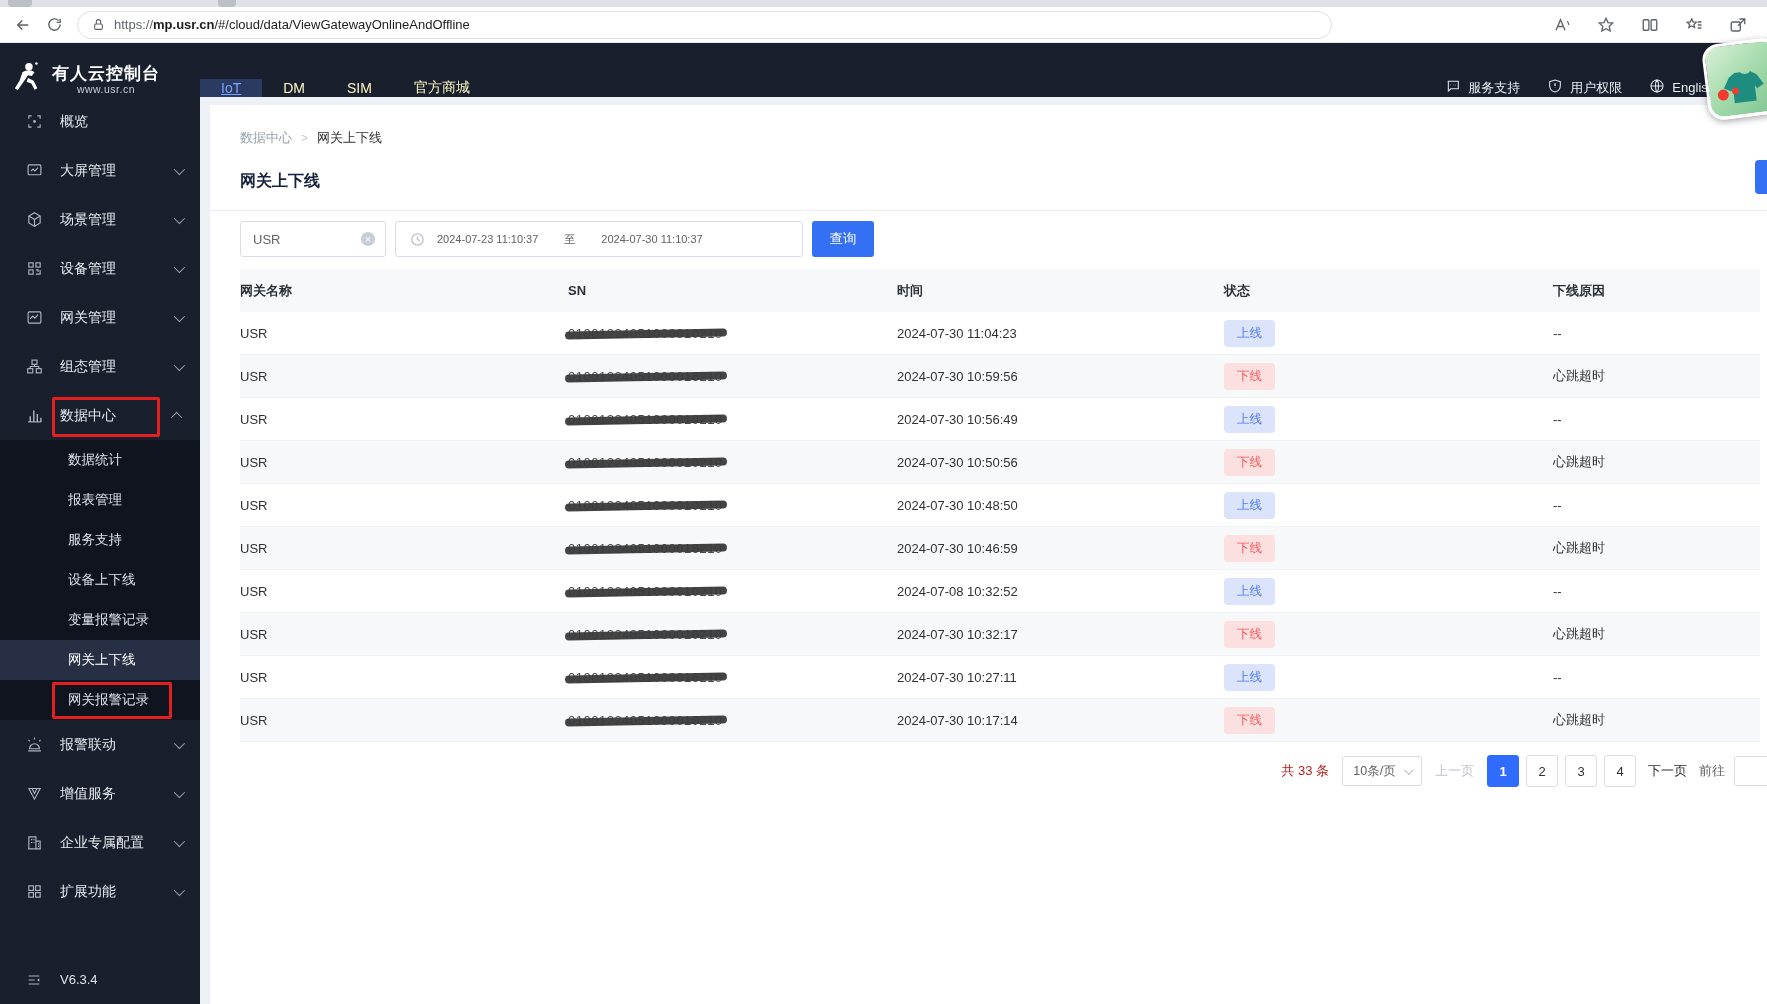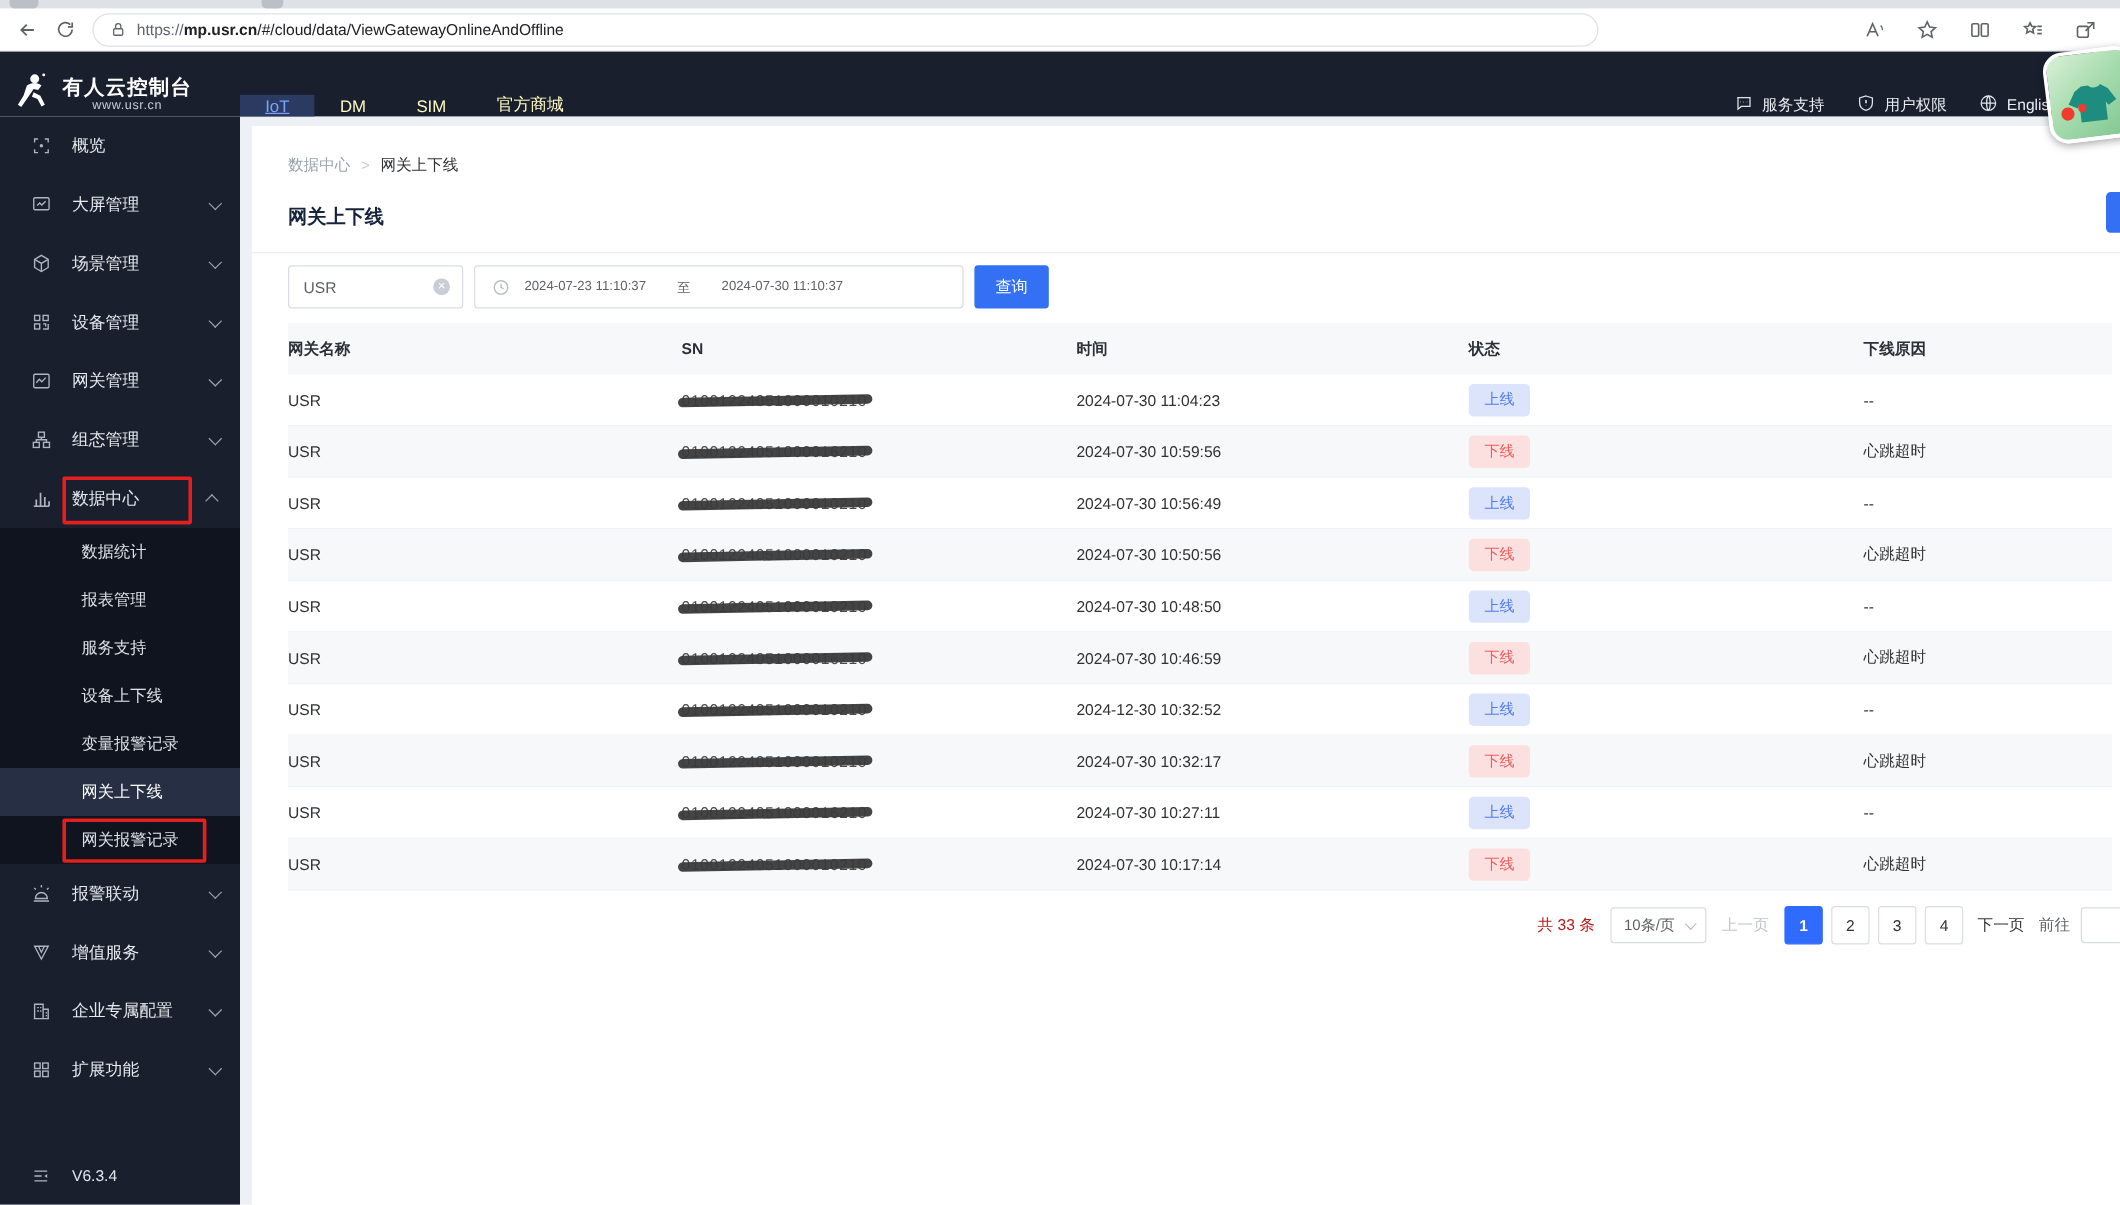--- a/index.html
+++ b/index.html
@@ -435,21 +435,21 @@
             <div class="trow even">
               <div class="td">USR</div>
               <div class="td"><span class="sn-redact">01001224051000016210</span></div>
               <div class="td">2024-07-30 10:46:59</div>
               <div class="td"><span class="badge off">下线</span></div>
               <div class="td">心跳超时</div>
             </div>
             <div class="trow">
               <div class="td">USR</div>
               <div class="td"><span class="sn-redact">01001224051000010210</span></div>
-              <div class="td">2024-12-30 10:32:52</div>
+              <div class="td">2024-07-08 10:32:52</div>
               <div class="td"><span class="badge on">上线</span></div>
               <div class="td">--</div>
             </div>
             <div class="trow even">
               <div class="td">USR</div>
               <div class="td"><span class="sn-redact">01001224051000010210</span></div>
               <div class="td">2024-07-30 10:32:17</div>
               <div class="td"><span class="badge off">下线</span></div>
               <div class="td">心跳超时</div>
             </div>

